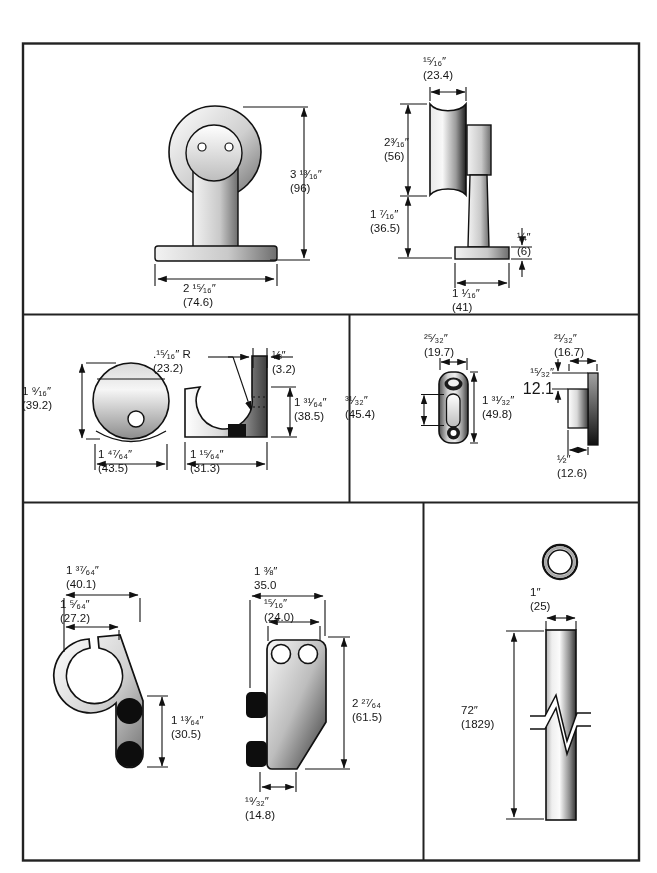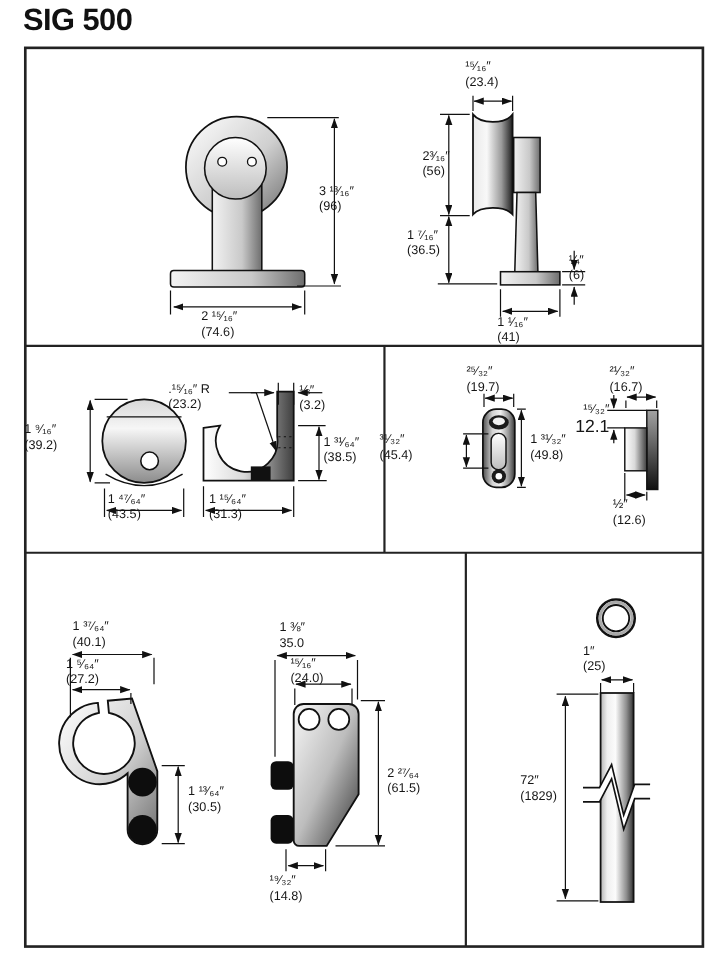--- a/index.html
+++ b/index.html
@@ -9,21 +9,20 @@
   svg{position:absolute;left:0;top:0;}
   .dim{position:absolute;font-size:11.5px;line-height:1.22;text-align:left;color:#161616;white-space:nowrap;}
   .dim span{display:block;}
   .la{text-align:left;} .ra{text-align:right;}
   .big{font-size:16px;}
 </style>
 </head>
 <body>
 
 <div class="page">
-  <div class="title">SIG 500</div>
 
   <svg width="657" height="873" viewBox="0 0 657 873">
     <defs>
       <marker id="ah" markerWidth="9" markerHeight="7" refX="8" refY="3" orient="auto-start-reverse">
         <path d="M0,0 L8.5,3 L0,6 Z" fill="#111"></path>
       </marker>
       <linearGradient id="gDiag" x1="0" y1="0" x2="1" y2="1">
         <stop offset="0" stop-color="#ffffff"></stop>
           <stop offset="0.55" stop-color="#cfcfcf"></stop>
           <stop offset="1" stop-color="#6e6e6e"></stop>
@@ -336,17 +335,17 @@
   </div>
   <div class="dim" style="left:245px;top:794px;width:66px">
     <span>¹⁹⁄₃₂″</span>
       <span>(14.8)</span>
   </div>
 
   <div class="dim" style="left:530px;top:585px;width:60px">
     <span>1″</span>
       <span>(25)</span>
   </div>
-  <div class="dim" style="left:473px;top:703px;width:56px">
+  <div class="dim" style="left:461px;top:703px;width:56px">
     <span>72″</span>
       <span>(1829)</span>
   </div>
 </div>
 
 </body></html>

